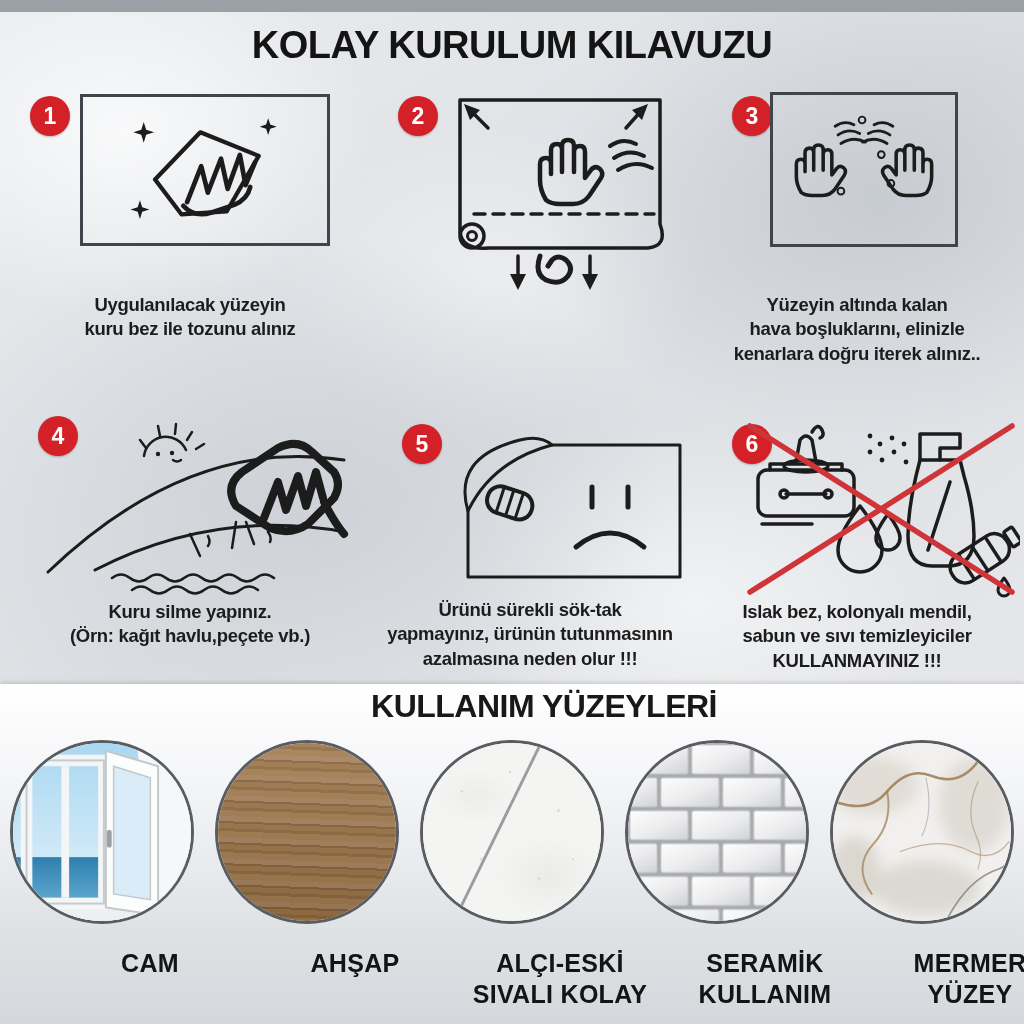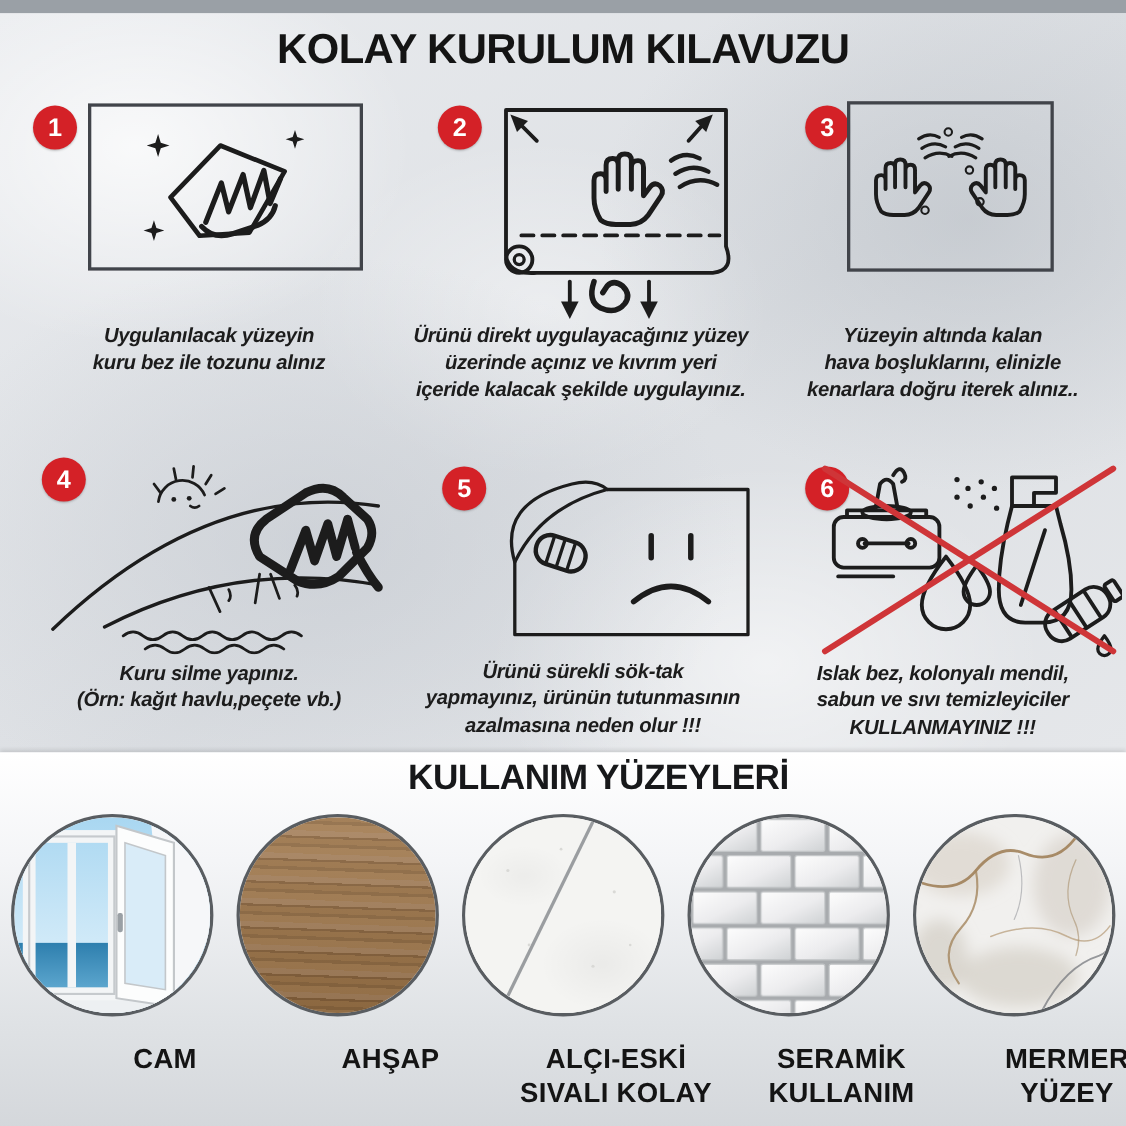--- a/index.html
+++ b/index.html
@@ -30,21 +30,21 @@
     box-shadow:0 1px 2px rgba(0,0,0,.25);
   }
   .frame{
     position:absolute;border:3px solid #41444a;box-sizing:border-box;
     display:flex;align-items:center;justify-content:center;background:transparent;
   }
   .art{position:absolute;}
   .caption{
     position:absolute;white-space:pre-line;text-align:center;
     font-family:"Liberation Sans","DejaVu Sans",sans-serif;
-    font-weight:700;font-size:18.5px;letter-spacing:-.3px;line-height:1.32;color:#1c1c1c;font-style:italic;
+    font-weight:700;font-size:18.5px;letter-spacing:-.3px;line-height:1.32;color:#1c1c1c;
   }
   
   .bottom-section{
     position:absolute;left:0;top:672px;width:1024px;height:352px;
     background:linear-gradient(180deg,#ffffff 0%,#f4f5f7 28%,#dfe2e5 70%,#d3d6da 100%);
     box-shadow:0 -2px 4px rgba(0,0,0,.12);
   }
   .surf-title{
     position:absolute;left:0;top:4px;width:1024px;text-align:center;
     font-family:"Liberation Sans","DejaVu Sans",sans-serif;
@@ -125,23 +125,20 @@
       <path class="stroke" stroke-width="3.5" d="M58,40 L40,22"></path>
         <path d="M34,16 L50,22 L40,32 Z" fill="#1c1c1c"></path>
       <path class="stroke" stroke-width="3.5" d="M196,40 L212,22"></path>
         <path d="M218,16 L202,22 L212,32 Z" fill="#1c1c1c"></path>
       <path class="stroke" stroke-width="5" d="M110,168 Q104,186 116,192 Q130,198 138,188 Q144,180 136,172 Q128,166 122,172 L118,178"></path>
       <path class="stroke" stroke-width="3.5" d="M88,168 L88,188"></path>
         <path d="M80,186 L96,186 L88,202 Z" fill="#1c1c1c"></path>
       <path class="stroke" stroke-width="3.5" d="M160,168 L160,188"></path>
         <path d="M152,186 L168,186 L160,202 Z" fill="#1c1c1c"></path>
     </svg>
-    <div class="caption" style="left:356px;top:281px;width:344px">Ürünü direkt uygulayacağınız yüzey
-üzerinde açınız ve kıvrım yeri
-içeride kalacak şekilde uygulayınız.</div>
 
     <div class="badge" style="left:732px;top:84px">3</div>
     <div class="frame" style="left:770px;top:80px;width:188px;height:155px">
       <svg width="182" height="149" viewBox="0 0 188 155">
         <g transform="translate(22,52) scale(0.82)">
             <use href="#hand-shape"></use>
           </g>
         <g transform="translate(64,22) scale(0.75)">
             <use href="#motion-arcs"></use>
           </g>

